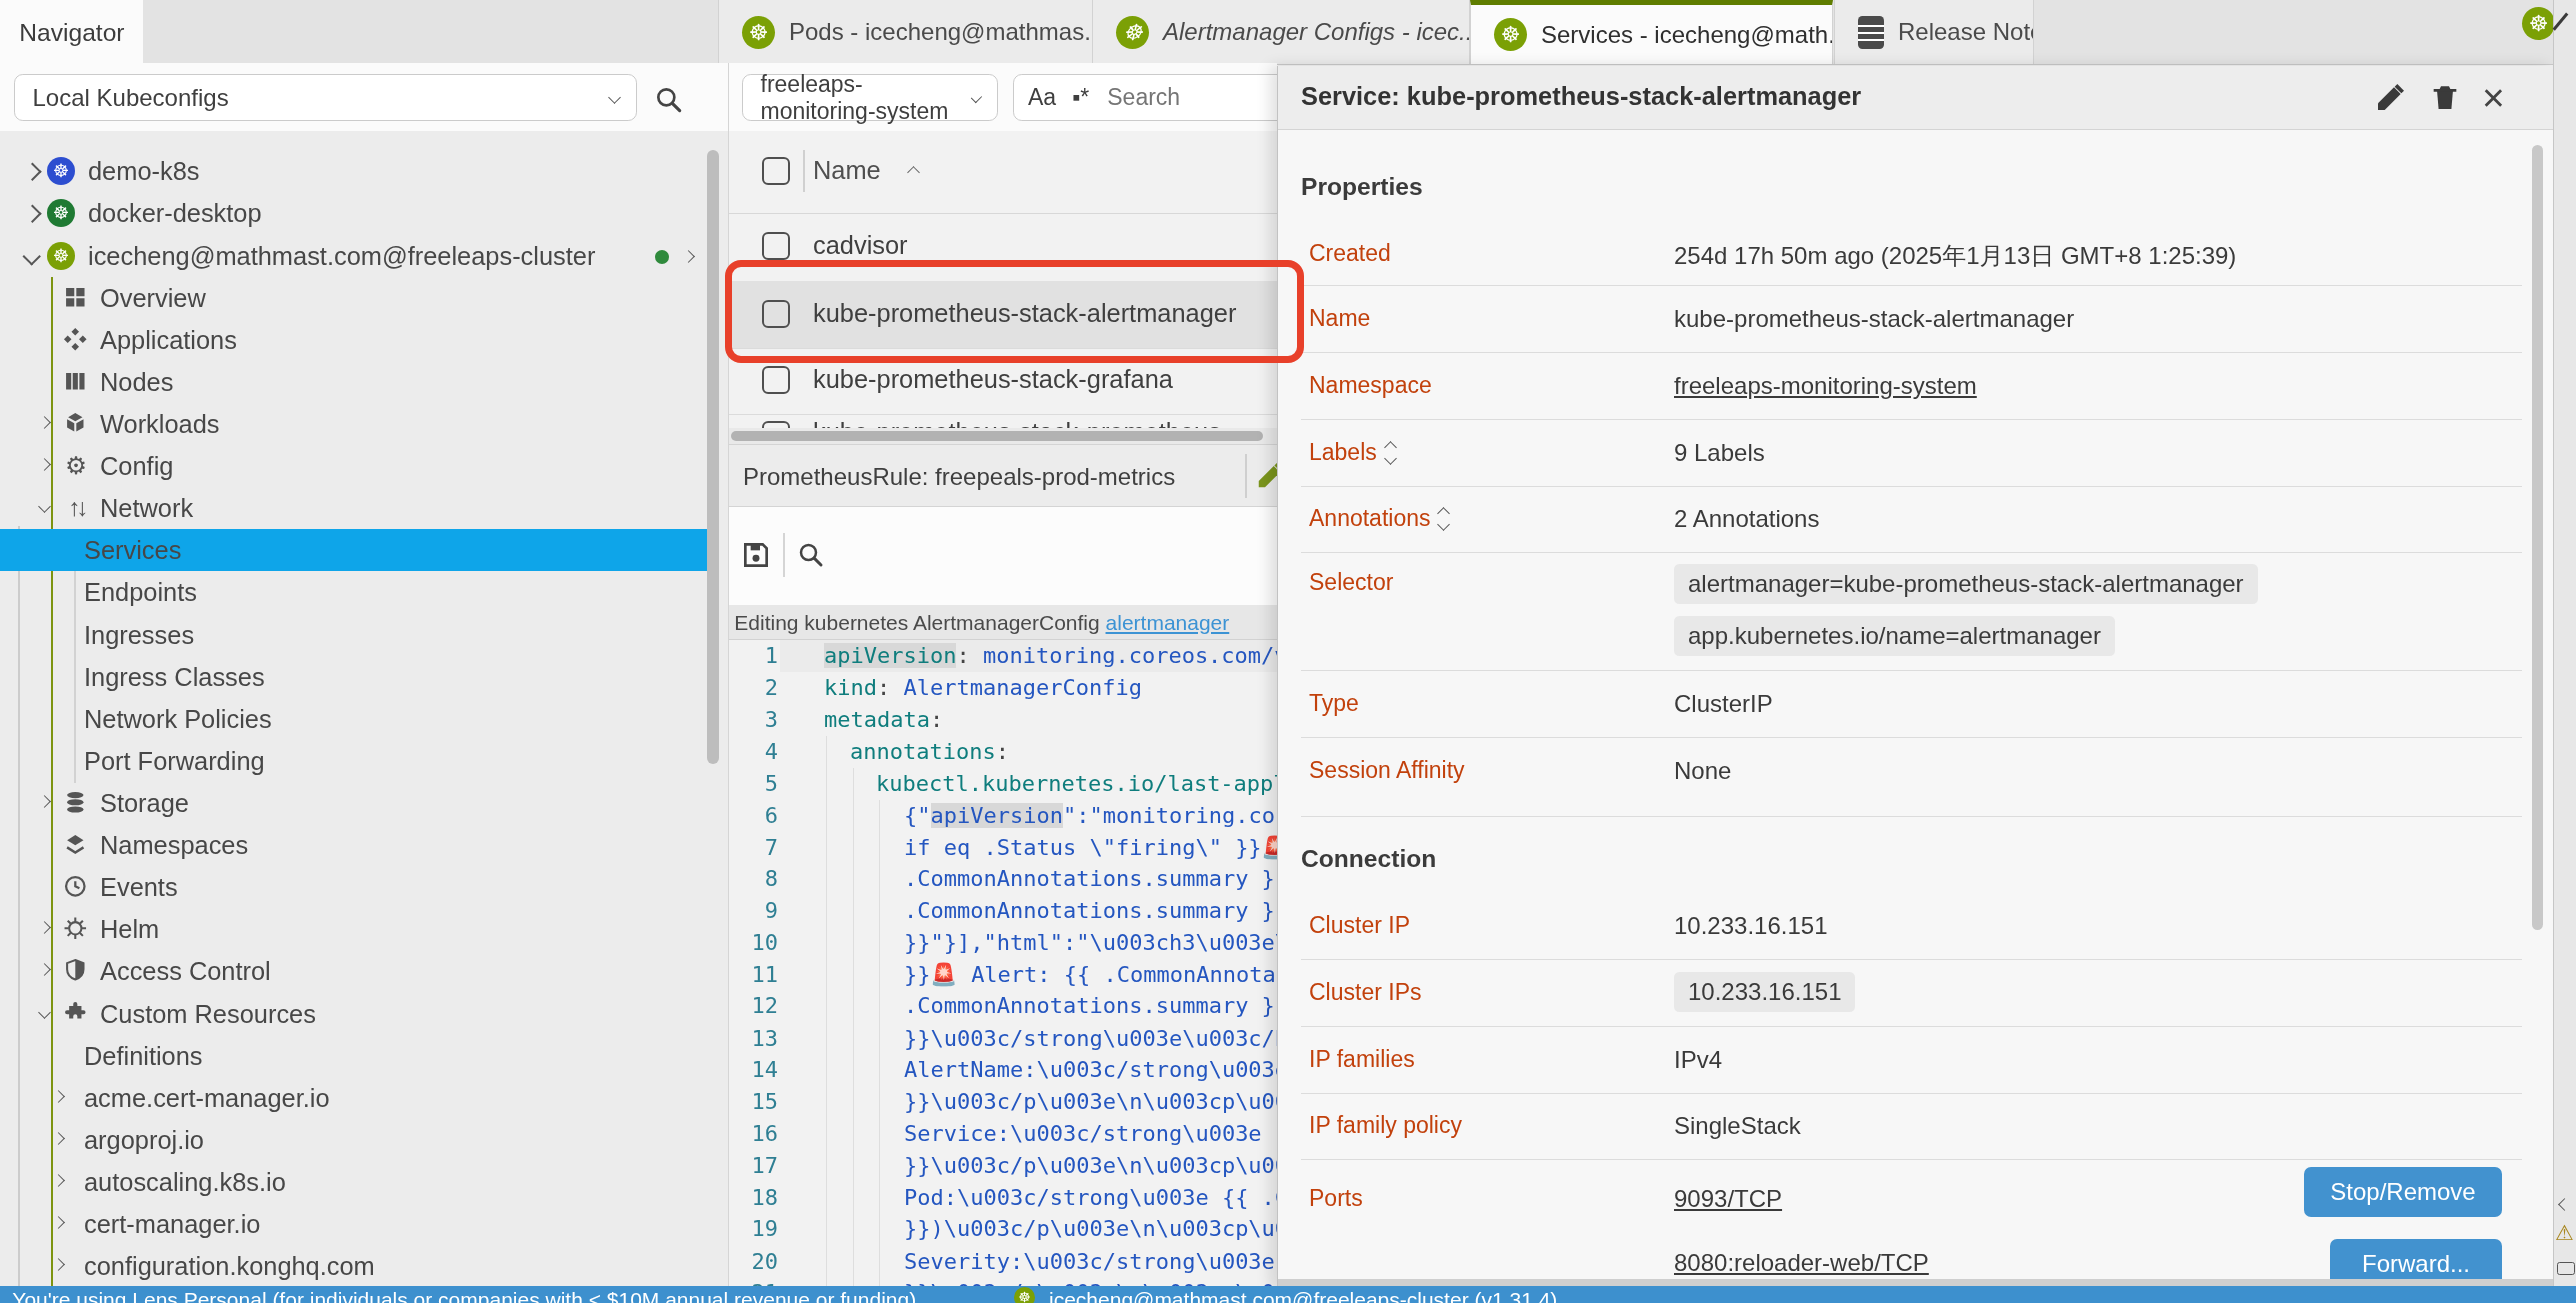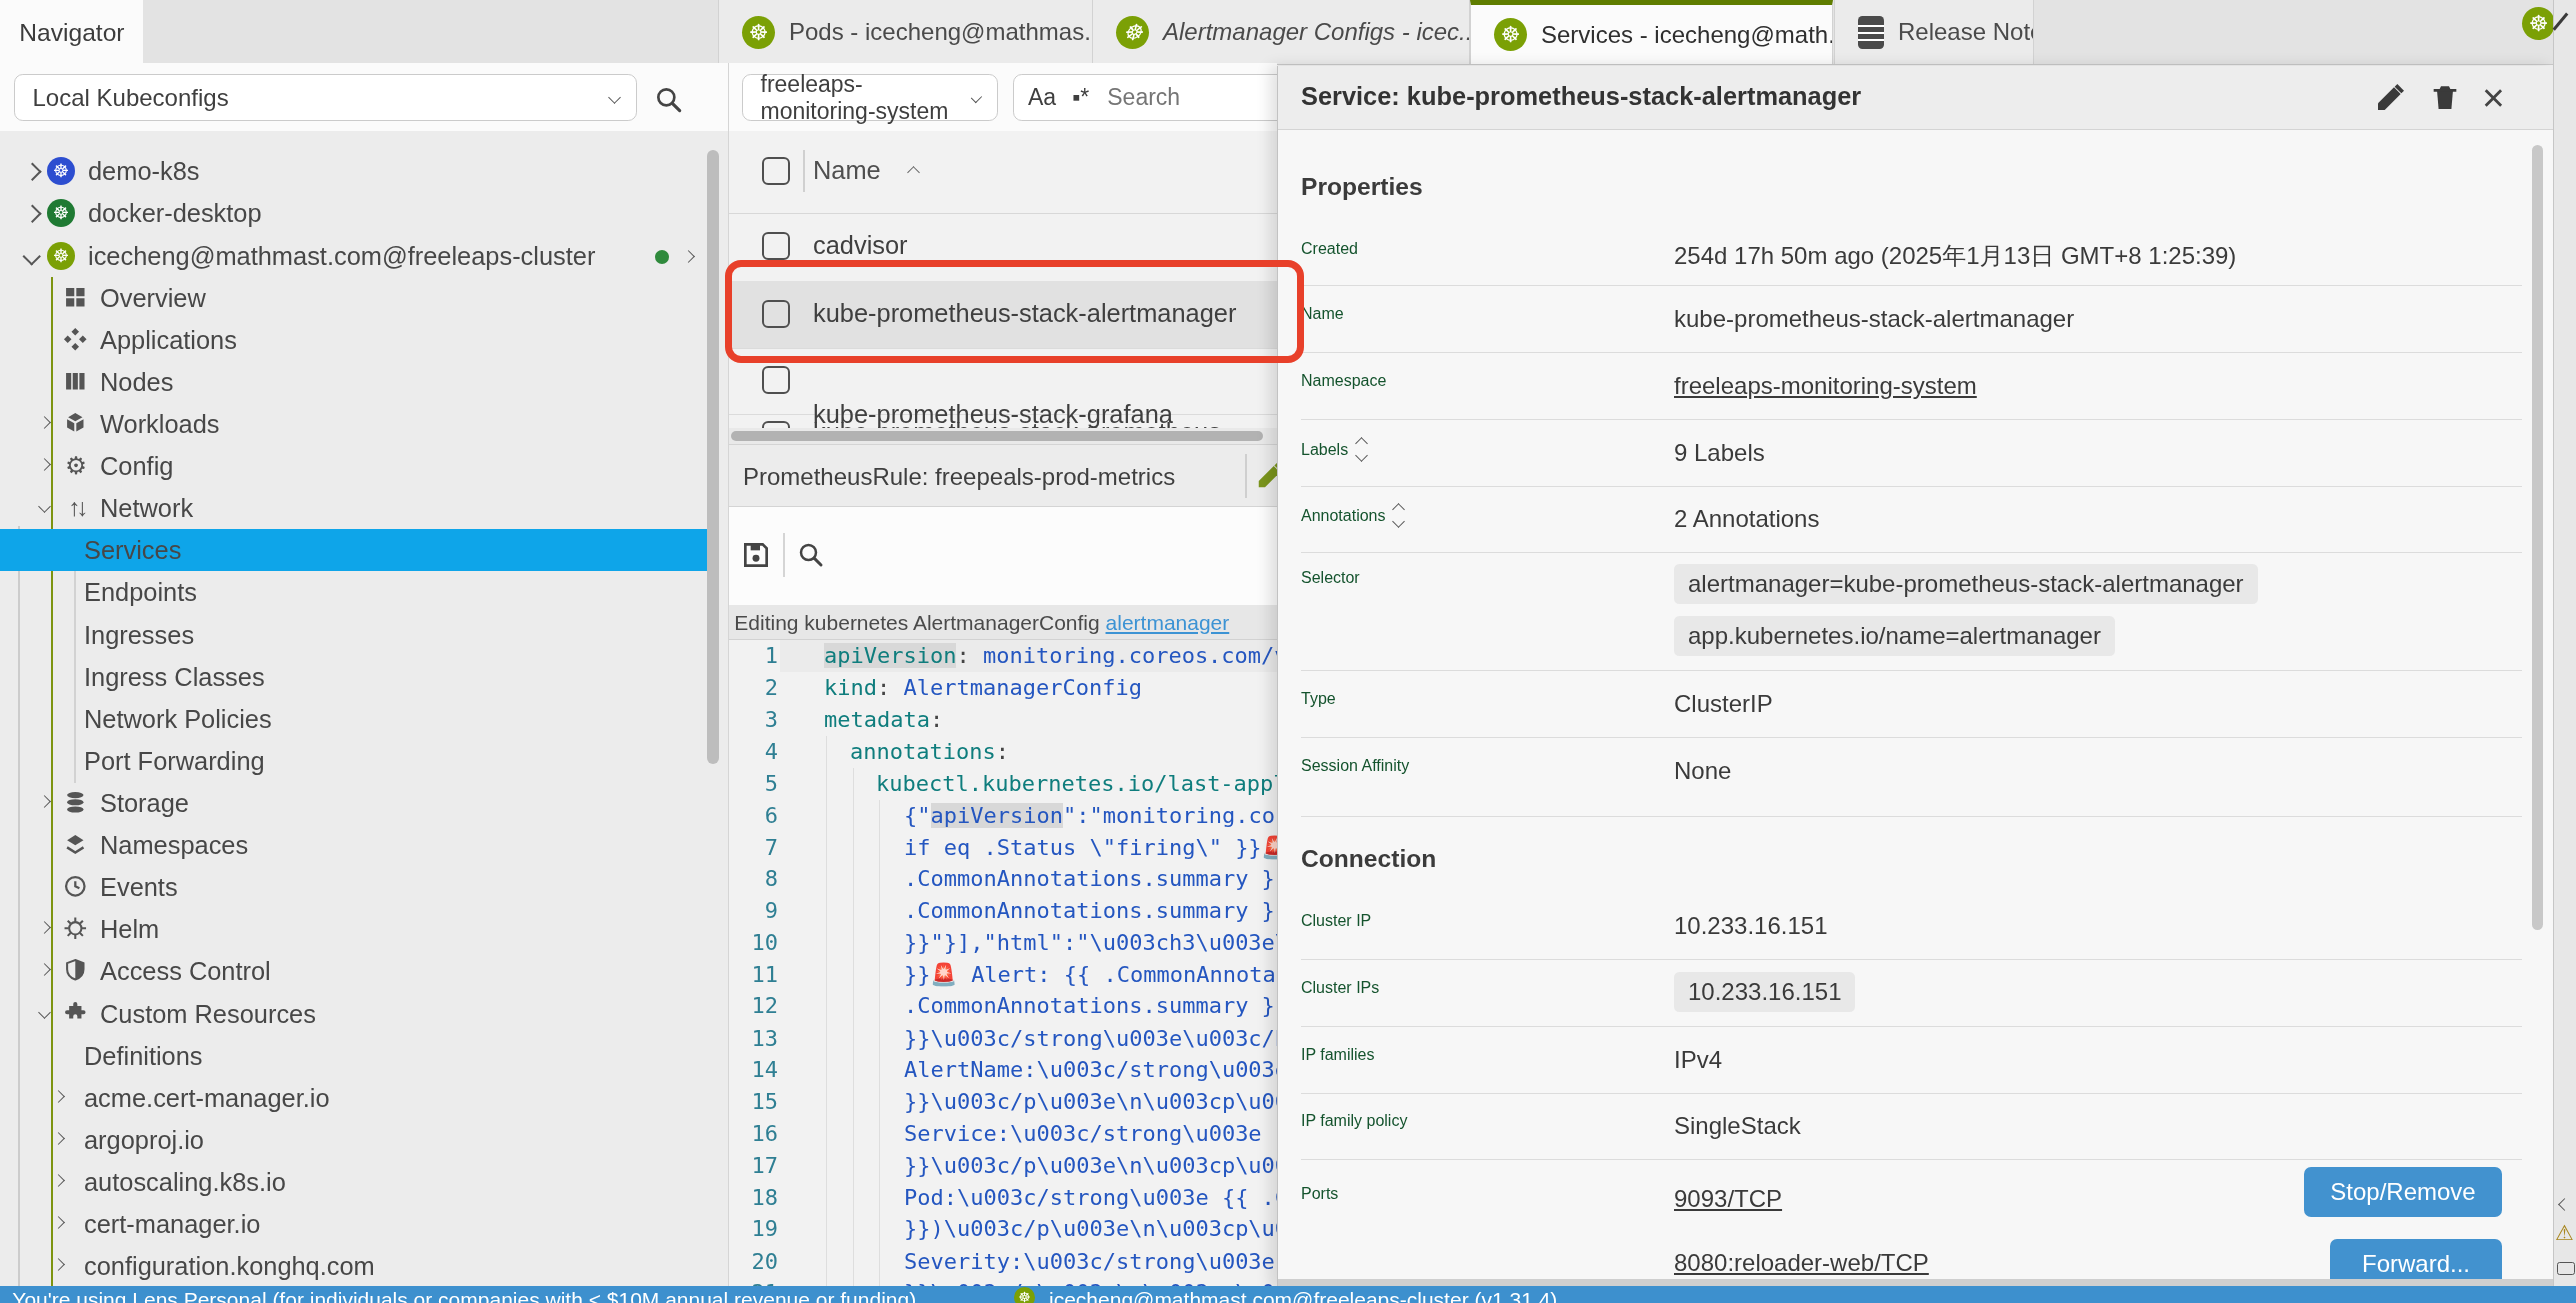--- a/index.html
+++ b/index.html
@@ -57,21 +57,21 @@
   .yk{color:#0f7d7d;} .yv{color:#2456c0;} .yp{color:#444;}
   .tok{background:#d8d8d8;}
   .cur::before{content:"";position:absolute;left:51px;right:0;top:0;bottom:0;background:#ebebeb;}
   .guide{position:absolute;width:0.9px;background:#dedede;}
   
   #panel{position:absolute;left:1277px;top:66px;width:1277px;height:1224px;background:#f7f7f7;border-left:0.9px solid #c2c2c2;
          box-shadow:-7px 0 14px rgba(0,0,0,.12);z-index:10;overflow:hidden;}
   #phead{position:absolute;left:0;top:0;width:1277px;height:63px;background:#ededed;border-bottom:0.9px solid #d4d4d4;}
   .psec{position:absolute;left:23px;font-size:24.6px;font-weight:bold;color:#3b3b3b;}
   .prow{position:absolute;left:23px;width:1221px;border-bottom:1.8px solid #dcdcdc;box-sizing:border-box;}
-  .prow .plabel{position:absolute;left:0;font-size:16px;color:#14532d;display:flex;align-items:center;gap:8.8px;}
+  .prow .plabel{position:absolute;left:8px;font-size:23px;color:#c2410c;display:flex;align-items:center;gap:8.8px;}
   .prow .pvalue{position:absolute;left:373px;font-size:24px;color:#3a3a3a;}
   .badge{display:inline-block;background:#e8e8e8;border-radius:5.3px;padding:6.1px 14px;font-size:23px;color:#474747;}
   .btn{position:absolute;right:53px;background:#4292cf;border-radius:7px;color:#fff;font-size:24px;display:flex;align-items:center;justify-content:center;cursor:pointer;}
   .updown{display:inline-flex;flex-direction:column;gap:2.6px;}
   
   .icobtn{position:absolute;cursor:pointer;}
   
   #redrect{position:absolute;left:725px;top:260px;width:565px;height:89px;border:7px solid #e8402a;border-radius:16px;z-index:40;}
   #rightstrip{position:absolute;left:2553px;top:0;width:23px;height:1290px;background:#e7e7e7;border-left:0.9px solid #c6c6c6;z-index:20;}
   #statusbar{position:absolute;left:0;top:1286px;width:2576px;height:17.5px;background:#3d90ce;z-index:30;overflow:hidden;color:#fff;font-size:21px;white-space:nowrap;}
@@ -312,21 +312,21 @@
     <div class="trow" style="top:150px;height:68px;">
       <span class="cb" style="left:33px;top:19.3px;"></span>
       <span class="nm" style="top:17.5px;">cadvisor</span>
     </div>
     <div class="trow" style="top:218px;height:67px;background:#e1e1e1;">
       <span class="cb" style="left:33px;top:19.3px;"></span>
       <span class="nm" style="top:17.5px;">kube-prometheus-stack-alertmanager</span>
     </div>
     <div class="trow" style="top:284px;height:67px;">
       <span class="cb" style="left:33px;top:19.3px;"></span>
-      <span class="nm" style="top:17.5px;margin-top:35px;">kube-prometheus-stack-grafana</span>
+      <span class="nm" style="top:17.5px;">kube-prometheus-stack-grafana</span>
     </div>
     <div class="trow" style="top:351px;height:14px;border-bottom:none;overflow:hidden;">
       <span class="cb" style="left:33px;top:7px;"></span>
       <span class="nm" style="top:3.5px;">kube-prometheus-stack-prometheus</span>
     </div>
     <div class="abs" style="left:0;top:365px;width:548px;height:16px;background:#e9e9e9;">
       <div class="scrollthumb" style="left:1.8px;top:2.6px;width:532px;height:10.5px;background:#b2b2b2;"></div>
     </div>
 
     <div id="promb">

